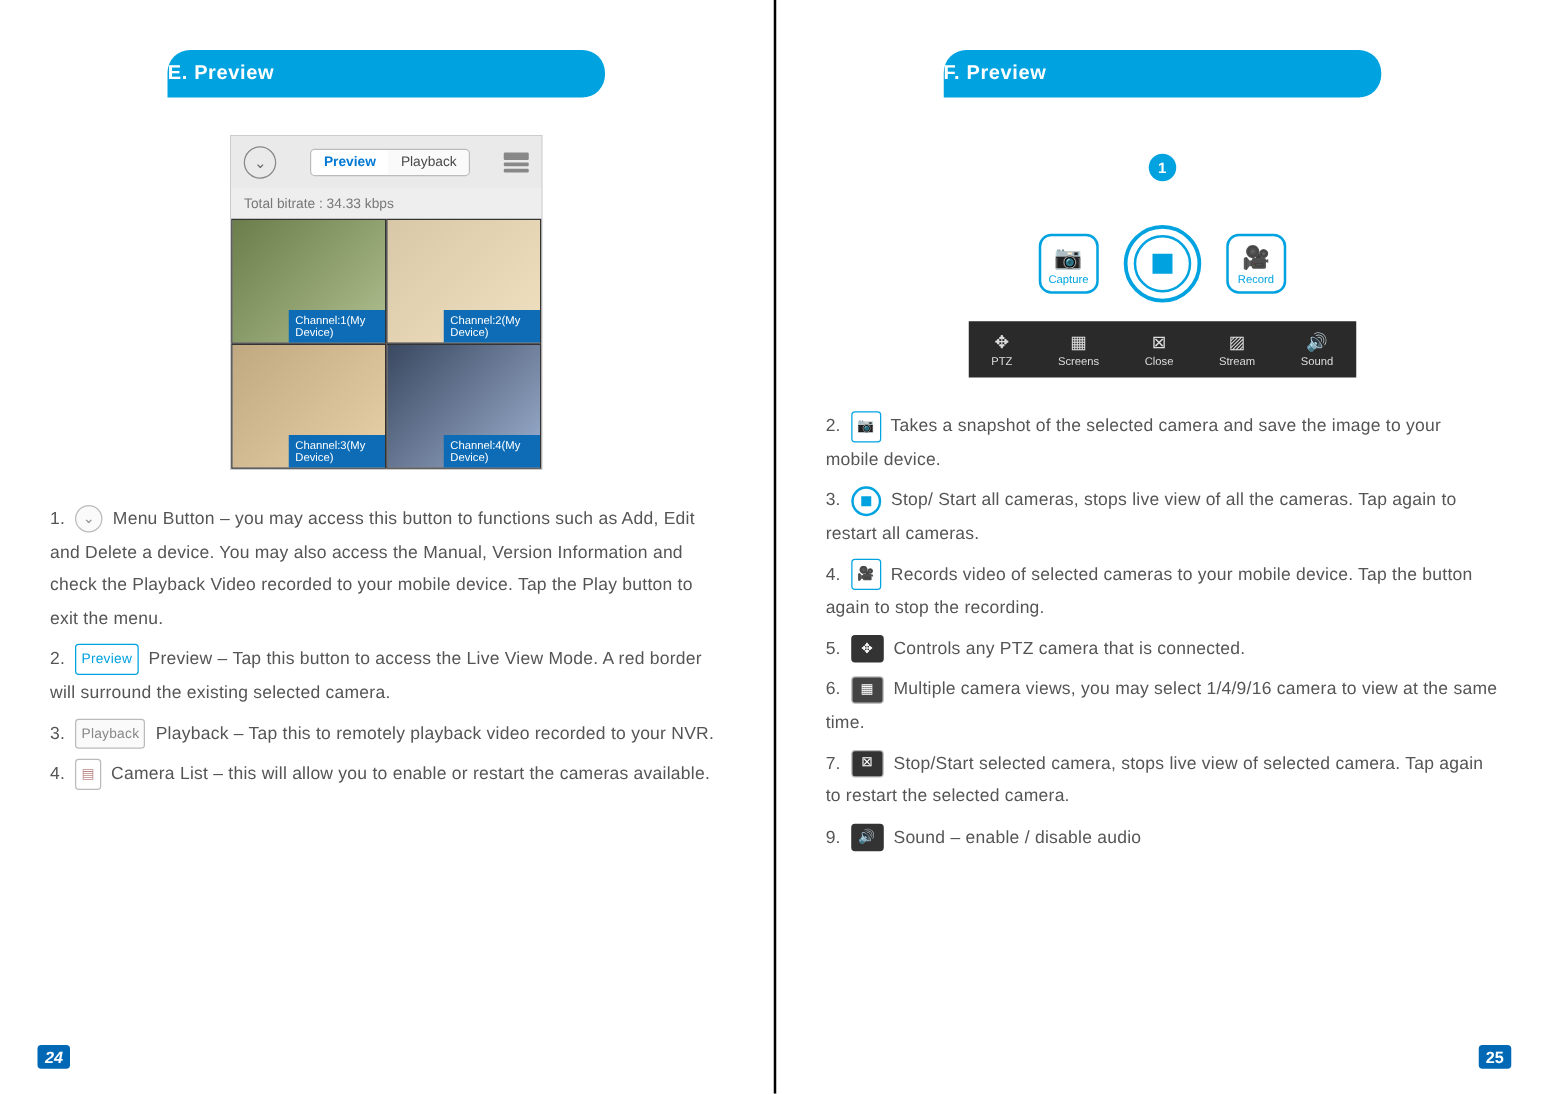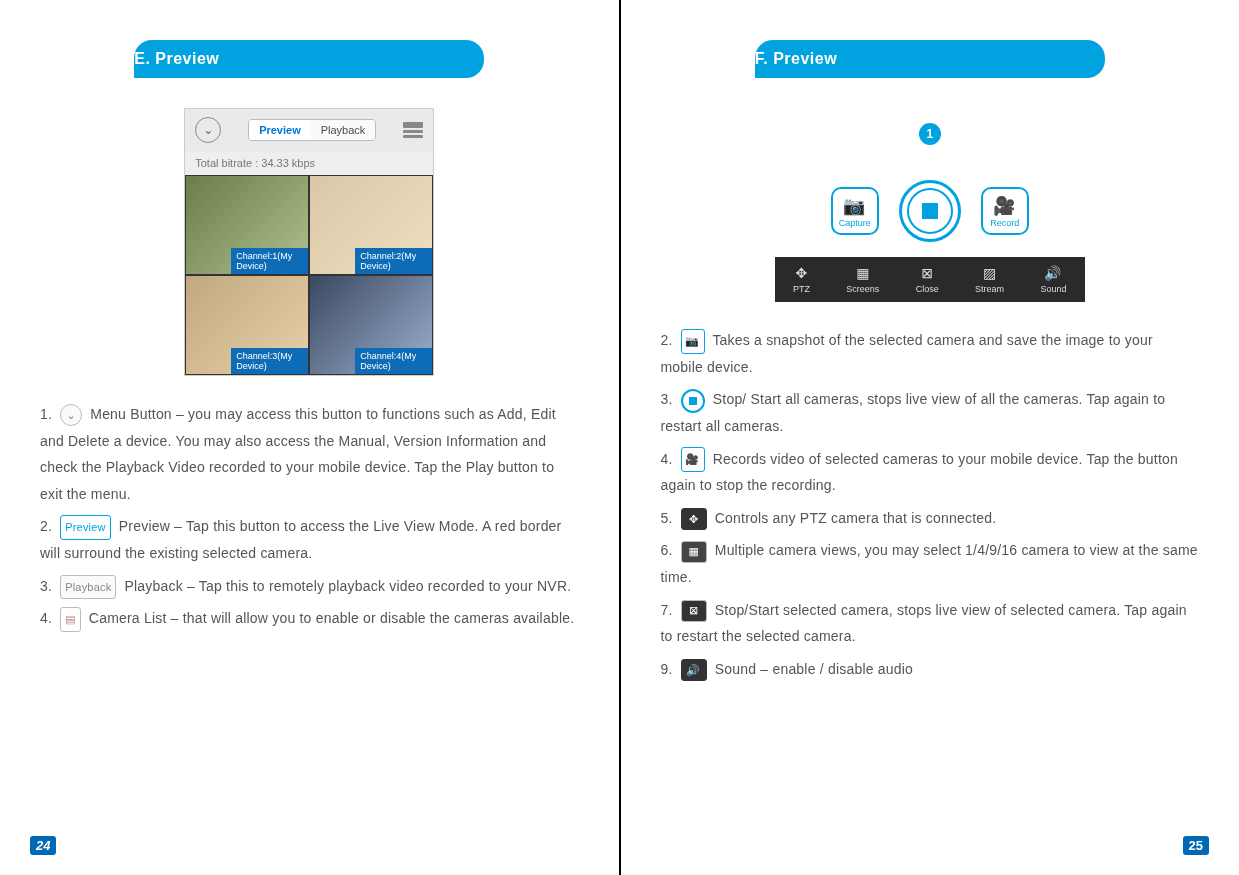--- a/index.html
+++ b/index.html
@@ -189,21 +189,21 @@
       <span>Preview – Tap this button to access the Live View Mode. A red border will surround the existing selected camera.</span>
     </p>
     <p>
       <span>3.</span>
       <span class="inline-icon">Playback</span>
       <span>Playback – Tap this to remotely playback video recorded to your NVR.</span>
     </p>
     <p>
       <span>4.</span>
       <span class="inline-icon camera-list">▤</span>
-      <span>Camera List – that will allow you to enable or disable the cameras available.</span>
+      <span>Camera List – this will allow you to enable or restart the cameras available.</span>
     </p>
   </div>
 
   <div class="page-number">24</div>
 </div>
 
 <div class="divider"></div>
 
 <div class="page page-right">
   <div class="section-title">F. Preview</div>

